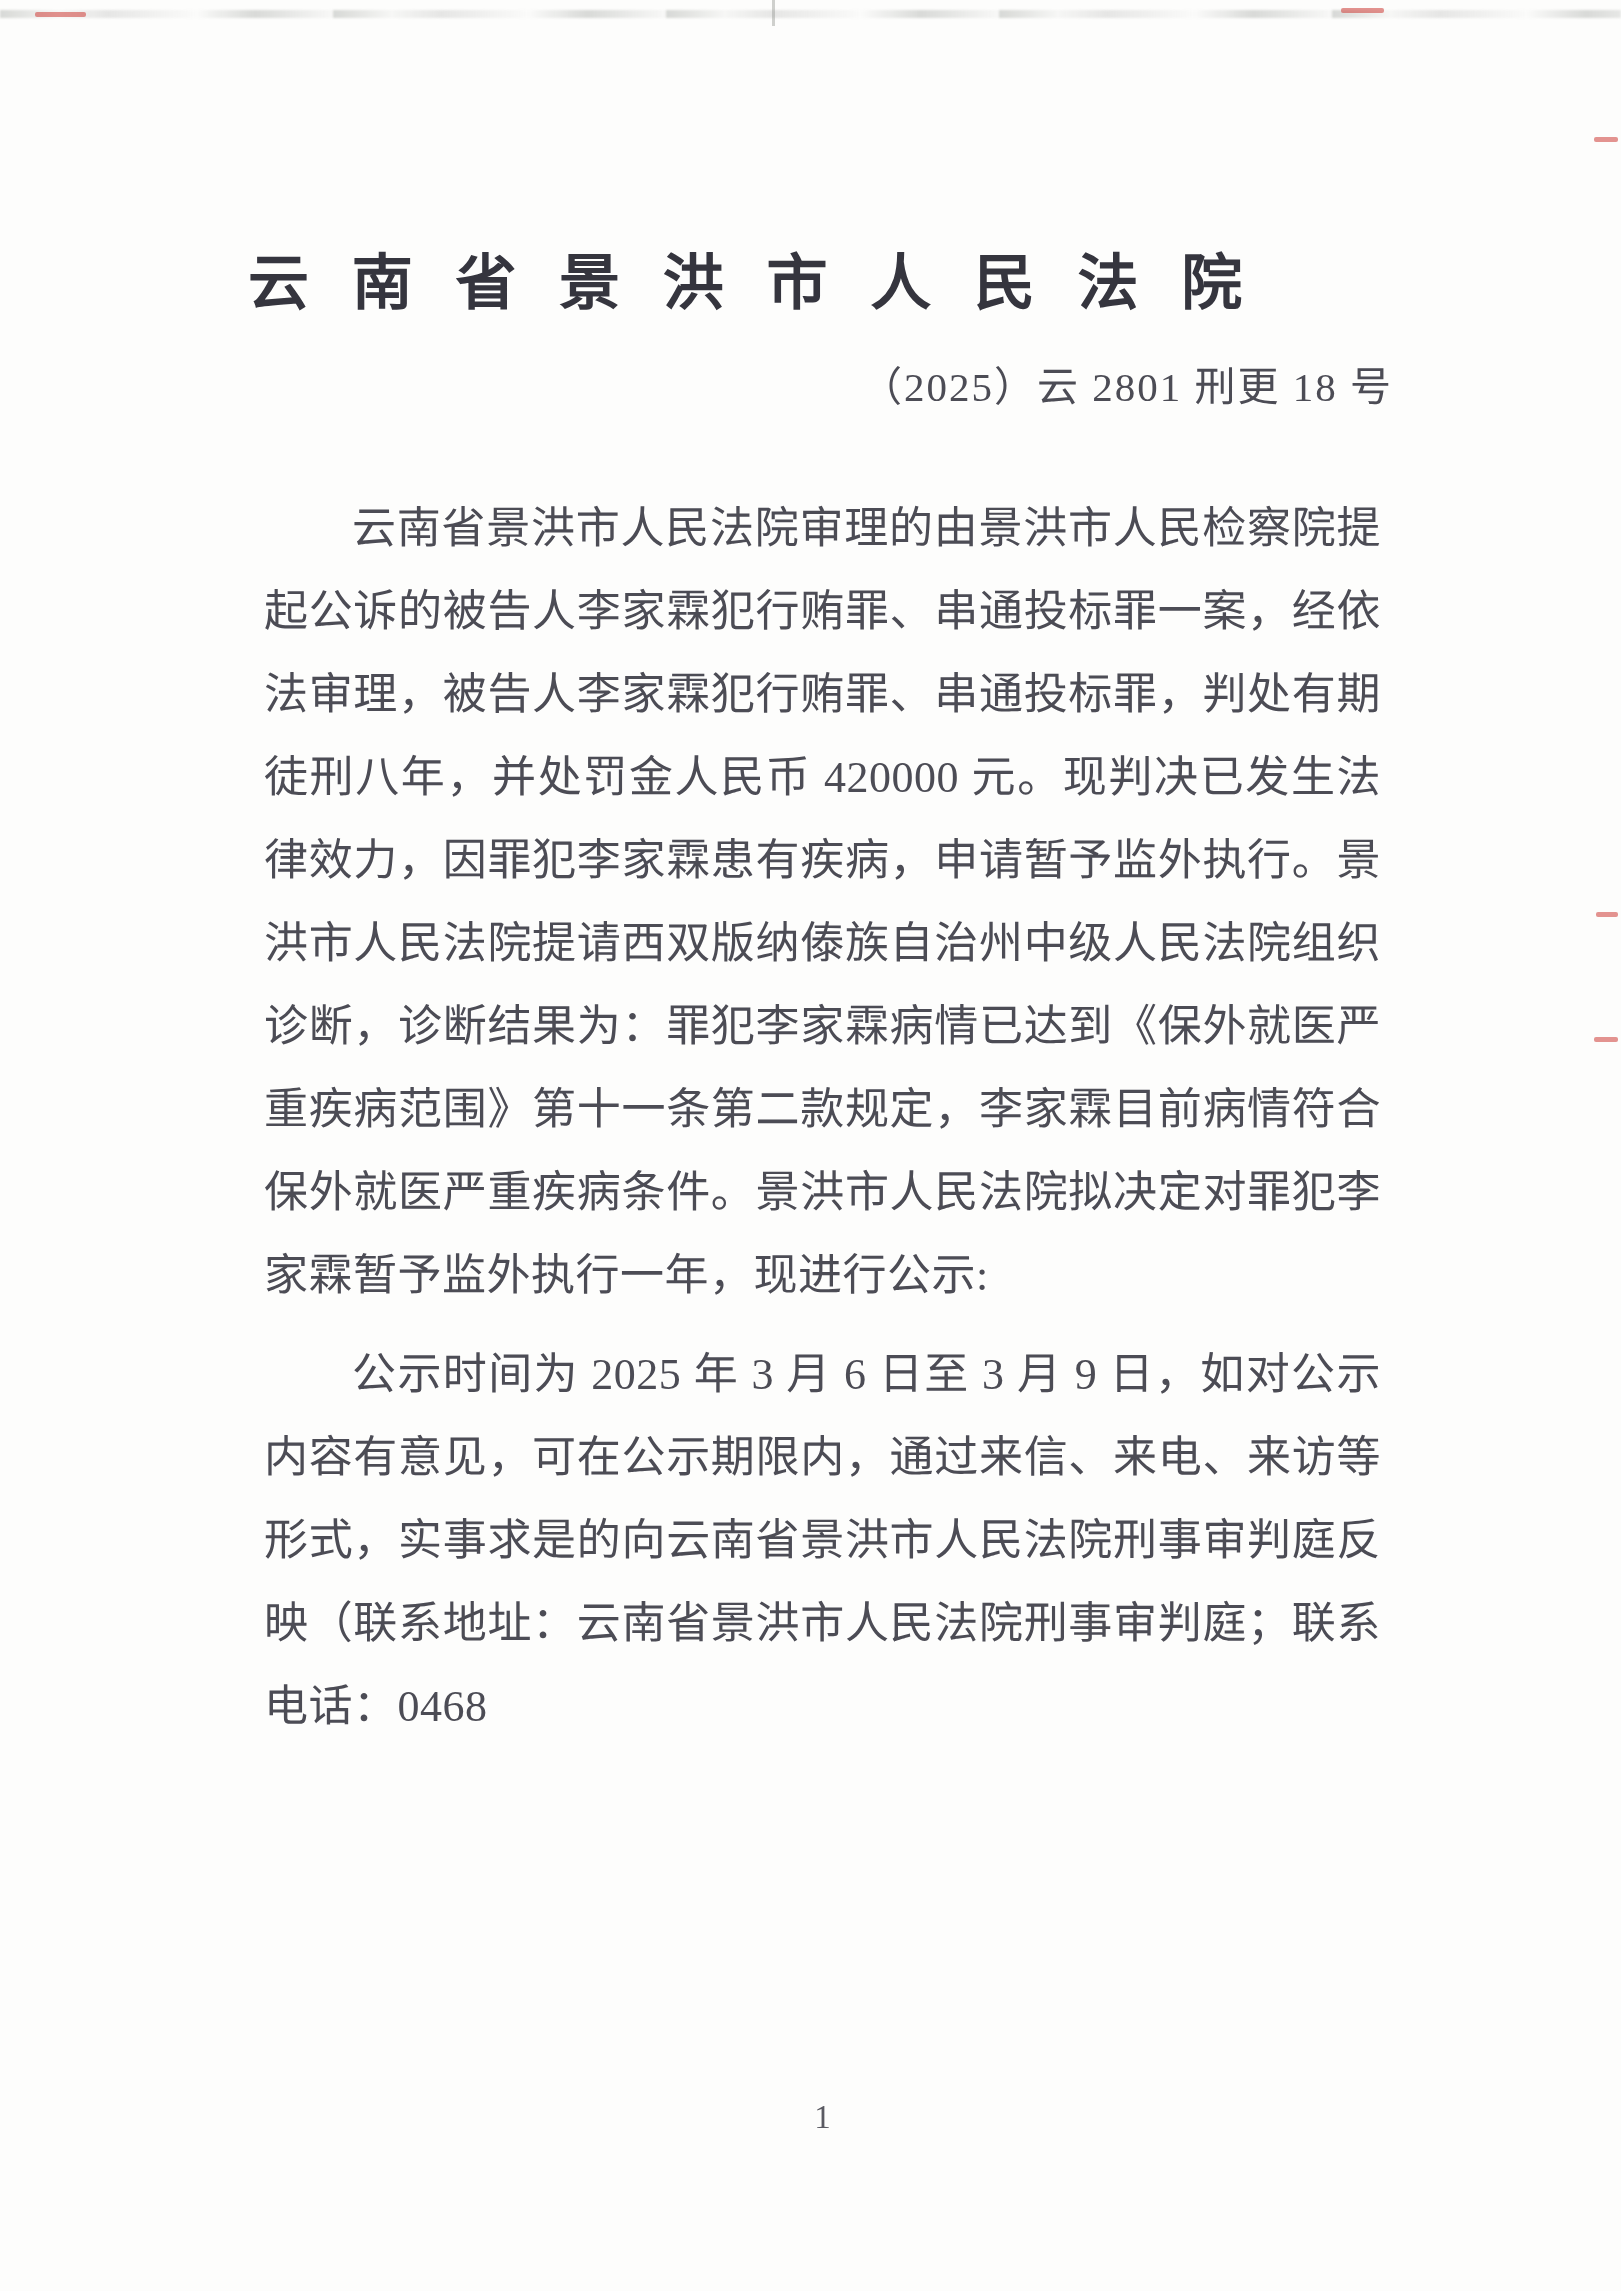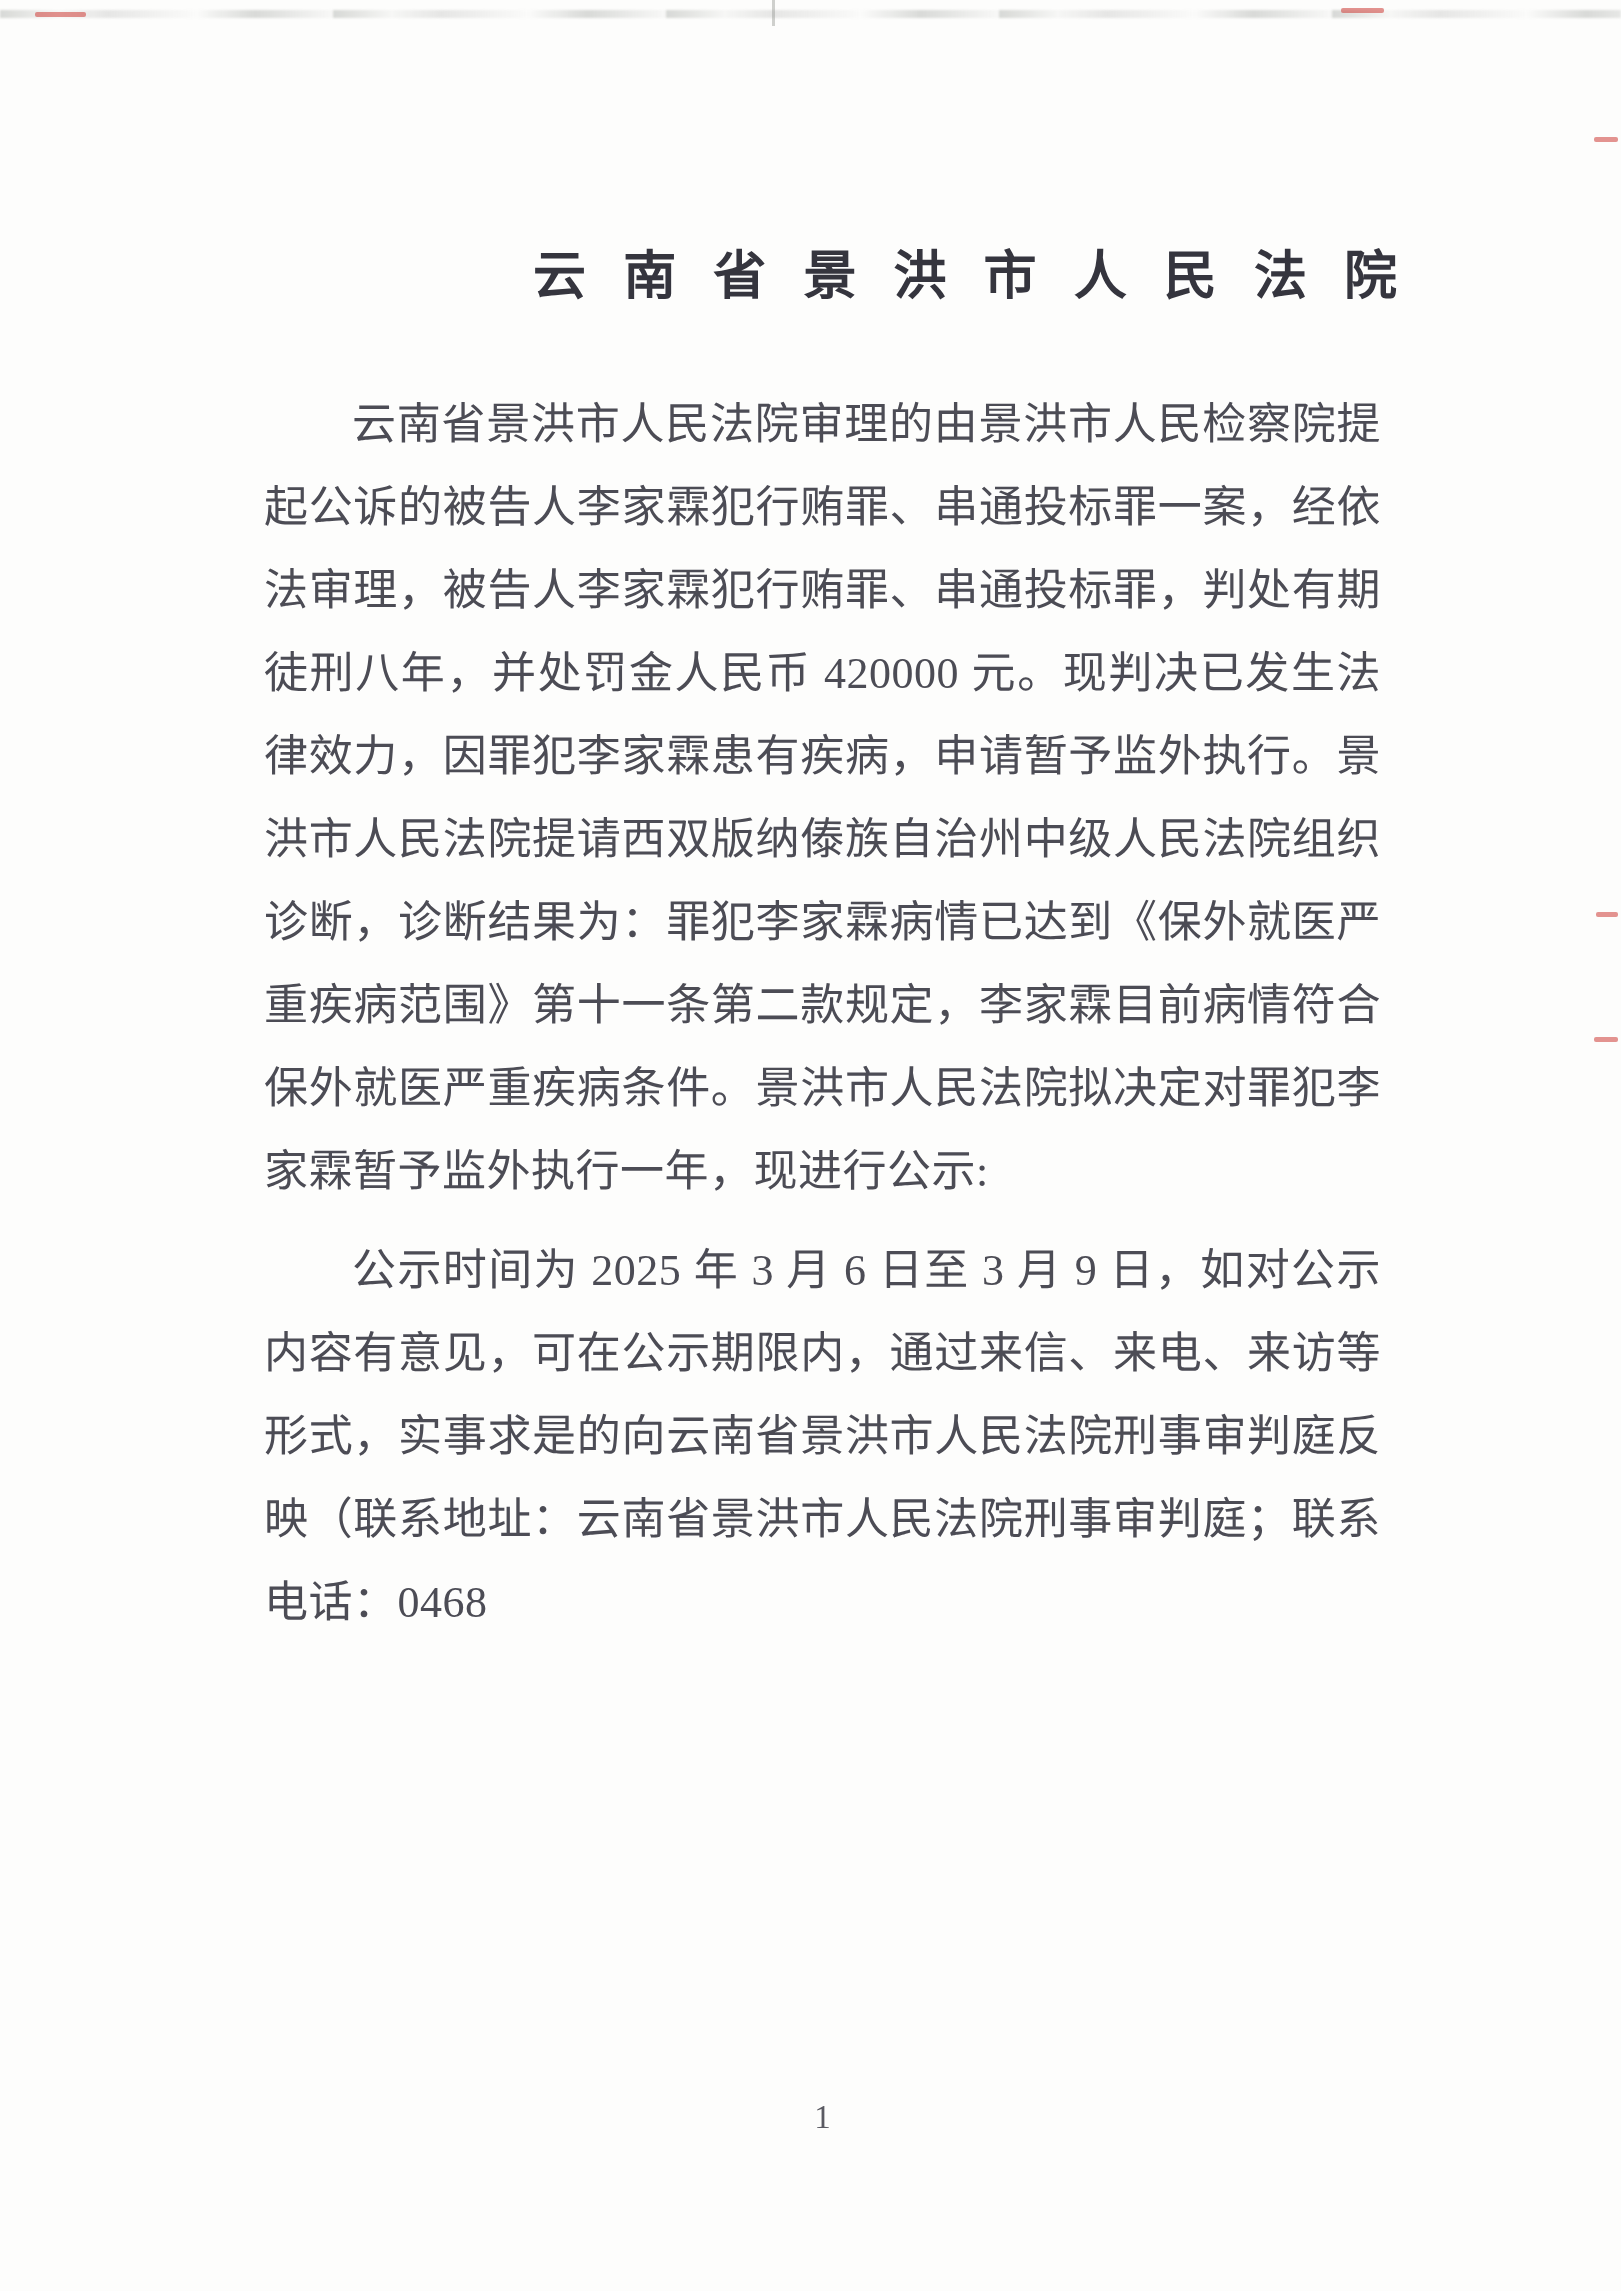--- a/index.html
+++ b/index.html
@@ -43,22 +43,22 @@
     filter: blur(0.6px);
   }
   .content {
     position: absolute;
     left: 248px;
     top: 0;
     width: 1149px;
   }
   .court-name {
     margin-top: 233px;
-    text-align: right;
-    font-size: 53px;
+    text-align: left;
+    font-size: 61px;
     font-weight: bold;
     letter-spacing: 0.70em;
     margin-right: -0.70em; 
     color: #35353e;
     white-space: nowrap;
   }
   .notice-title {
     margin-top: 51px;
     text-align: center;
     font-size: 94px;
@@ -110,20 +110,21 @@
   <div class="scan-red" style="left:1341px; top:7.8px;  width:43px; height:4.9px;"></div>
   <div class="scan-red" style="left:1594px; top:137px; width:23.5px; height:4.9px;"></div>
   <div class="scan-red" style="left:1596px; top:912px; width:21.6px; height:4.9px;"></div>
   <div class="scan-red" style="left:1594px; top:1037px; width:23.5px; height:4.9px;"></div>
 
   <div class="content">
 
     <div class="court-name">云南省景洪市人民法院</div>
 
 
+    <div class="case-number">（2025）云 2801 刑更 18 号</div>
 
     <div class="body-text">
       <p>云南省景洪市人民法院审理的由景洪市人民检察院提起公诉的被告人李家霖犯行贿罪、串通投标罪一案，经依法审理，被告人李家霖犯行贿罪、串通投标罪，判处有期徒刑八年，并处罚金人民币 420000 元。现判决已发生法律效力，因罪犯李家霖患有疾病，申请暂予监外执行。景洪市人民法院提请西双版纳傣族自治州中级人民法院组织诊断，诊断结果为：罪犯李家霖病情已达到《保外就医严重疾病范围》第十一条第二款规定，李家霖目前病情符合保外就医严重疾病条件。景洪市人民法院拟决定对罪犯李家霖暂予监外执行一年，现进行公示:</p>
       <p>公示时间为 2025 年 3 月 6 日至 3 月 9 日，如对公示内容有意见，可在公示期限内，通过来信、来电、来访等形式，实事求是的向云南省景洪市人民法院刑事审判庭反映（联系地址：云南省景洪市人民法院刑事审判庭；联系电话：0468</p>
     </div>
 
   </div>
 
   <div class="page-number">1</div>
 

